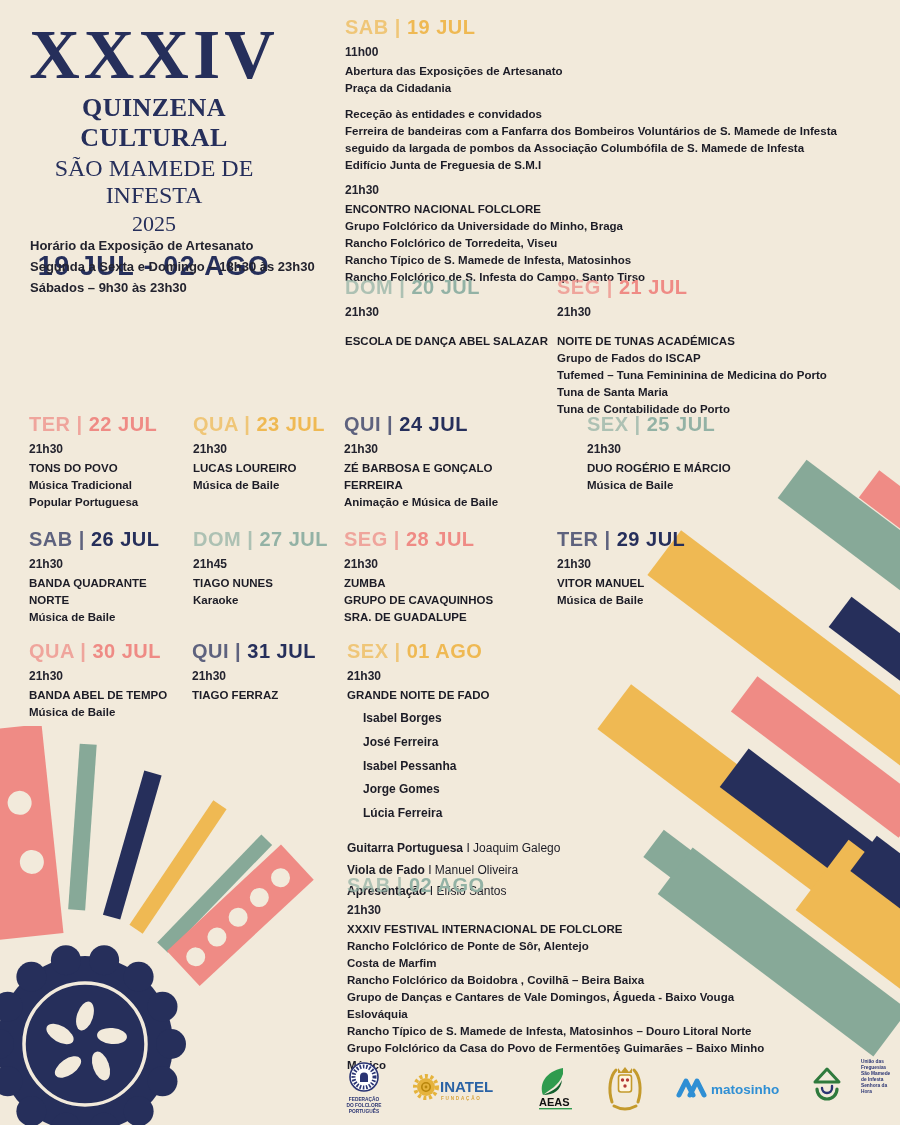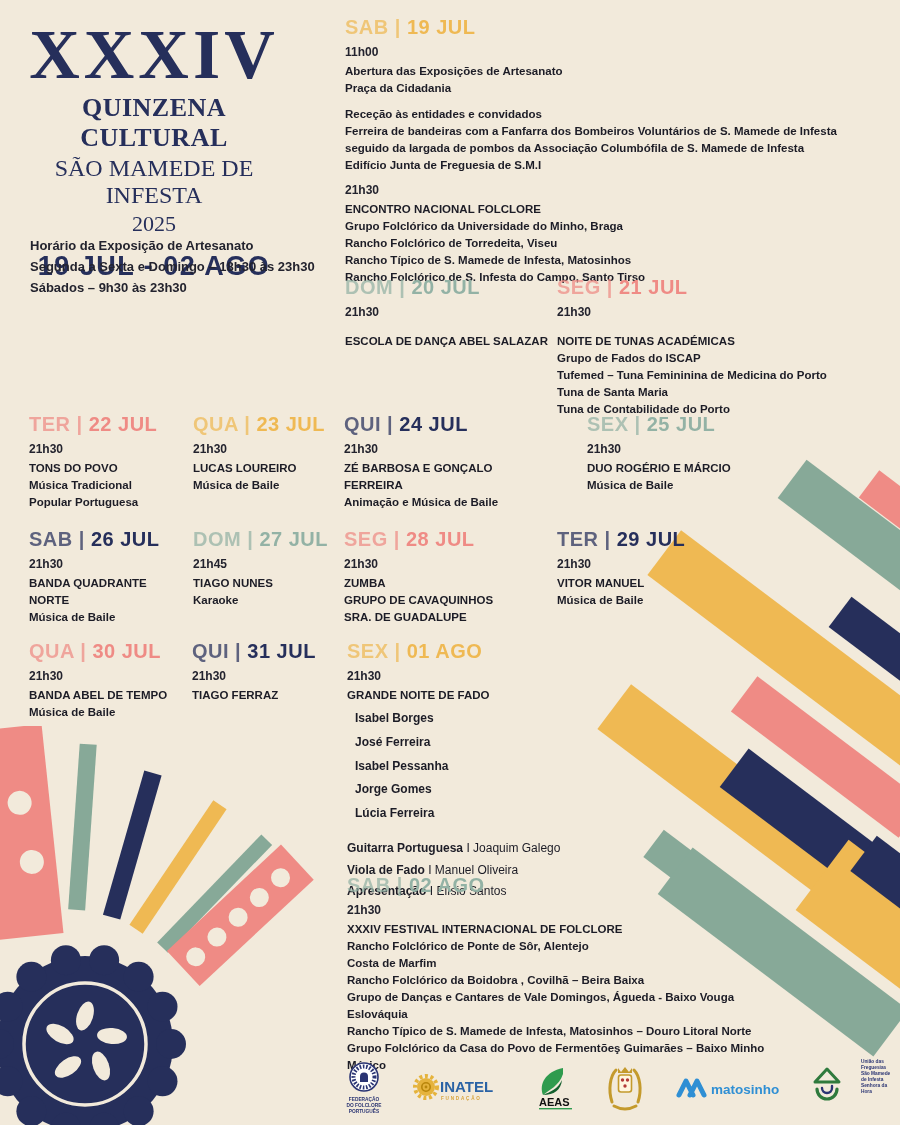--- a/index.html
+++ b/index.html
@@ -39,21 +39,21 @@
   .day{position:absolute;}
   .dhead{margin:0 0 7px 0;font-size:20px;letter-spacing:.5px;line-height:1.1;}
   .dday{font-weight:600;opacity:.72;}
   .ddate{font-weight:800;}
   .block{margin-bottom:9px;}
   .block.mt{margin-top:17px;}
   .time{font-size:12px;font-weight:700;color:#23232E;margin-bottom:4px;}
   .ln{font-size:11.5px;line-height:1.48;color:#1C1C26;}
   .ln.b{font-weight:800;}
   .ln.sb{font-weight:600;}
-  .ln.sp{font-weight:700;font-size:12px;margin:6px 8px;}
+  .ln.sp{font-weight:700;font-size:12px;margin:6px 16px;}
   .ln.cr{font-weight:400;margin:4px 0;font-size:12px;}
   .ln.cr .b{font-weight:800;}
   .gapln{height:10px;}
   .pos-d19{left:345px;top:16px;width:550px;}
   .pos-d20{left:345px;top:276px;width:205px;}
   .pos-d21{left:557px;top:276px;width:330px;}
   .pos-d22{left:29px;top:413px;width:158px;}
   .pos-d23{left:193px;top:413px;width:148px;}
   .pos-d24{left:344px;top:413px;width:210px;}
   .pos-d25{left:587px;top:413px;width:230px;}

